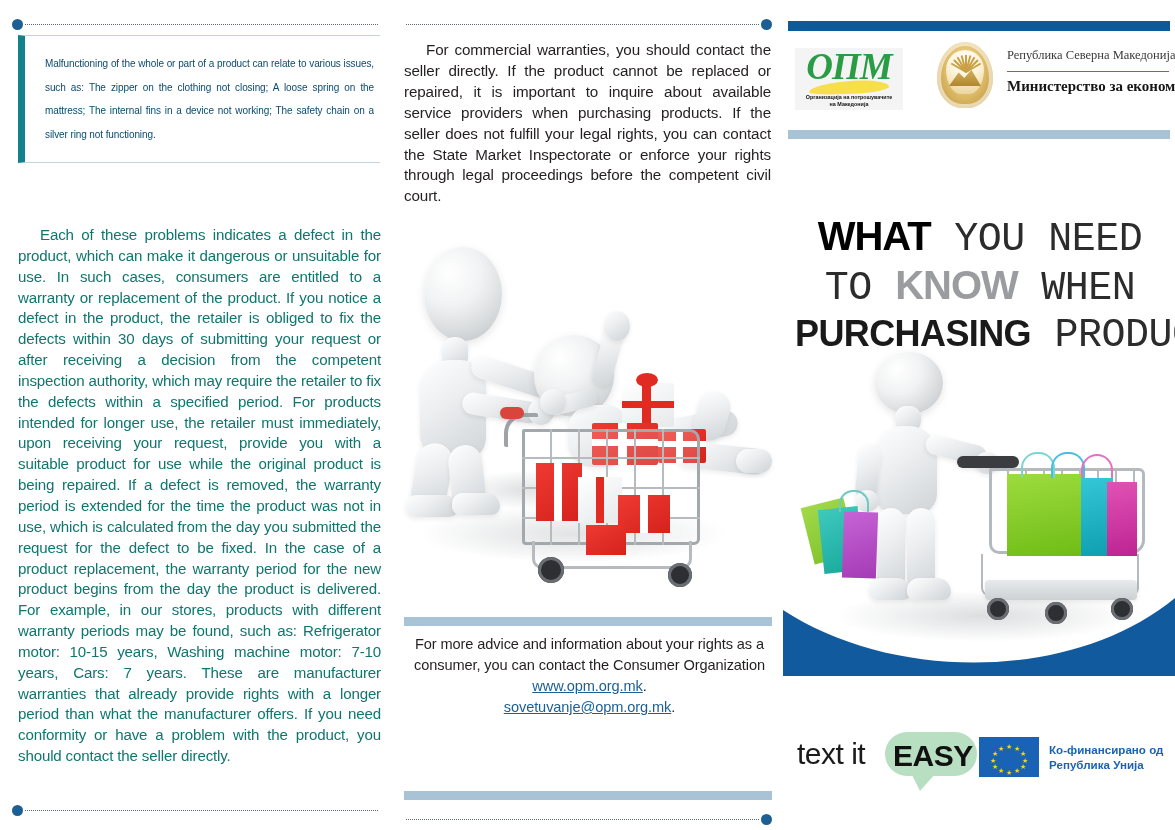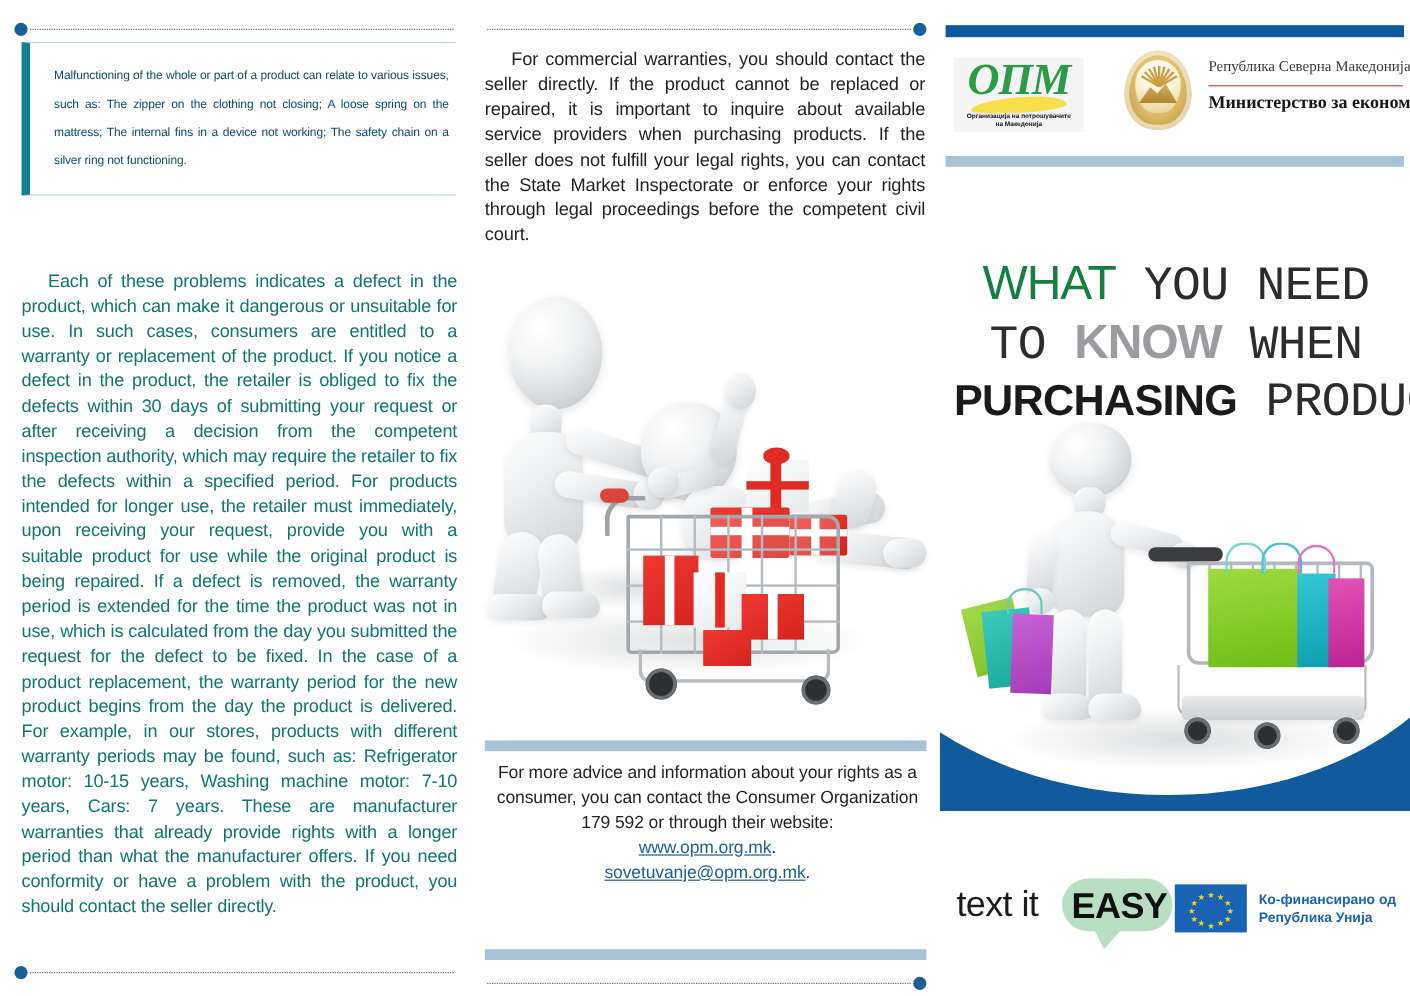--- a/index.html
+++ b/index.html
@@ -165,21 +165,21 @@
 
   .title-block {
     position: absolute;
     left: 12px; top: 216px;
     width: 370px;
     text-align: center;
     font-family: "Liberation Sans", sans-serif;
     line-height: 40px;
   }
   .title-block .t-line { display: block; white-space: nowrap; }
-  .t-blue   { color: #15803d; font-weight: normal; font-size: 40px; letter-spacing: -1px; }
+  .t-blue   { color: #000000; font-weight: bold; font-size: 40px; letter-spacing: -1px; }
   .t-dark   { color: #2c2c2c; font-weight: normal; font-size: 40px; letter-spacing: -0.5px; font-family: Liberation Mono, monospace; }
   .t-gray   { color: #9a9c9f; font-weight: bold; font-size: 40px; letter-spacing: -1px; }
   .t-black  { color: #1a1a1a; font-weight: bold; font-size: 36px; letter-spacing: -0.6px; }
 
   .swoosh {
     position: absolute;
     left: 0px; top: 596px;
     width: 392px; height: 80px;
     overflow: hidden;
     pointer-events: none;
@@ -390,21 +390,20 @@
       <div class="cart-wire" style="left:132px; top:336px; width:160px; height:28px; border-radius:0 0 10px 10px; border-width:0 3px 3px 3px;"></div>
       <div class="wheel" style="left:138px; top:352px; width:26px; height:26px;"></div>
       <div class="wheel" style="left:268px; top:358px; width:24px; height:24px;"></div>
     </div>
 
     <div class="bar-lblue" style="left:12px; top:617px; width:368px;"></div>
 
     <div class="contact-block">
       <p>For more advice and information about your rights as a</p>
       <p>consumer, you can contact the Consumer Organization</p>
-      <p>179 592 or through their website:</p>
       <p><a href="#">www.opm.org.mk</a><span>.</span></p>
       <p><a href="#">sovetuvanje@opm.org.mk</a><span>.</span></p>
     </div>
 
     <div class="bar-lblue" style="left:12px; top:791px; width:368px;"></div>
 
     <div class="dotline right" style="left:12px; top:812px; width:368px;">
       <span class="rule"></span>
       <span class="dot"></span>
     </div>

